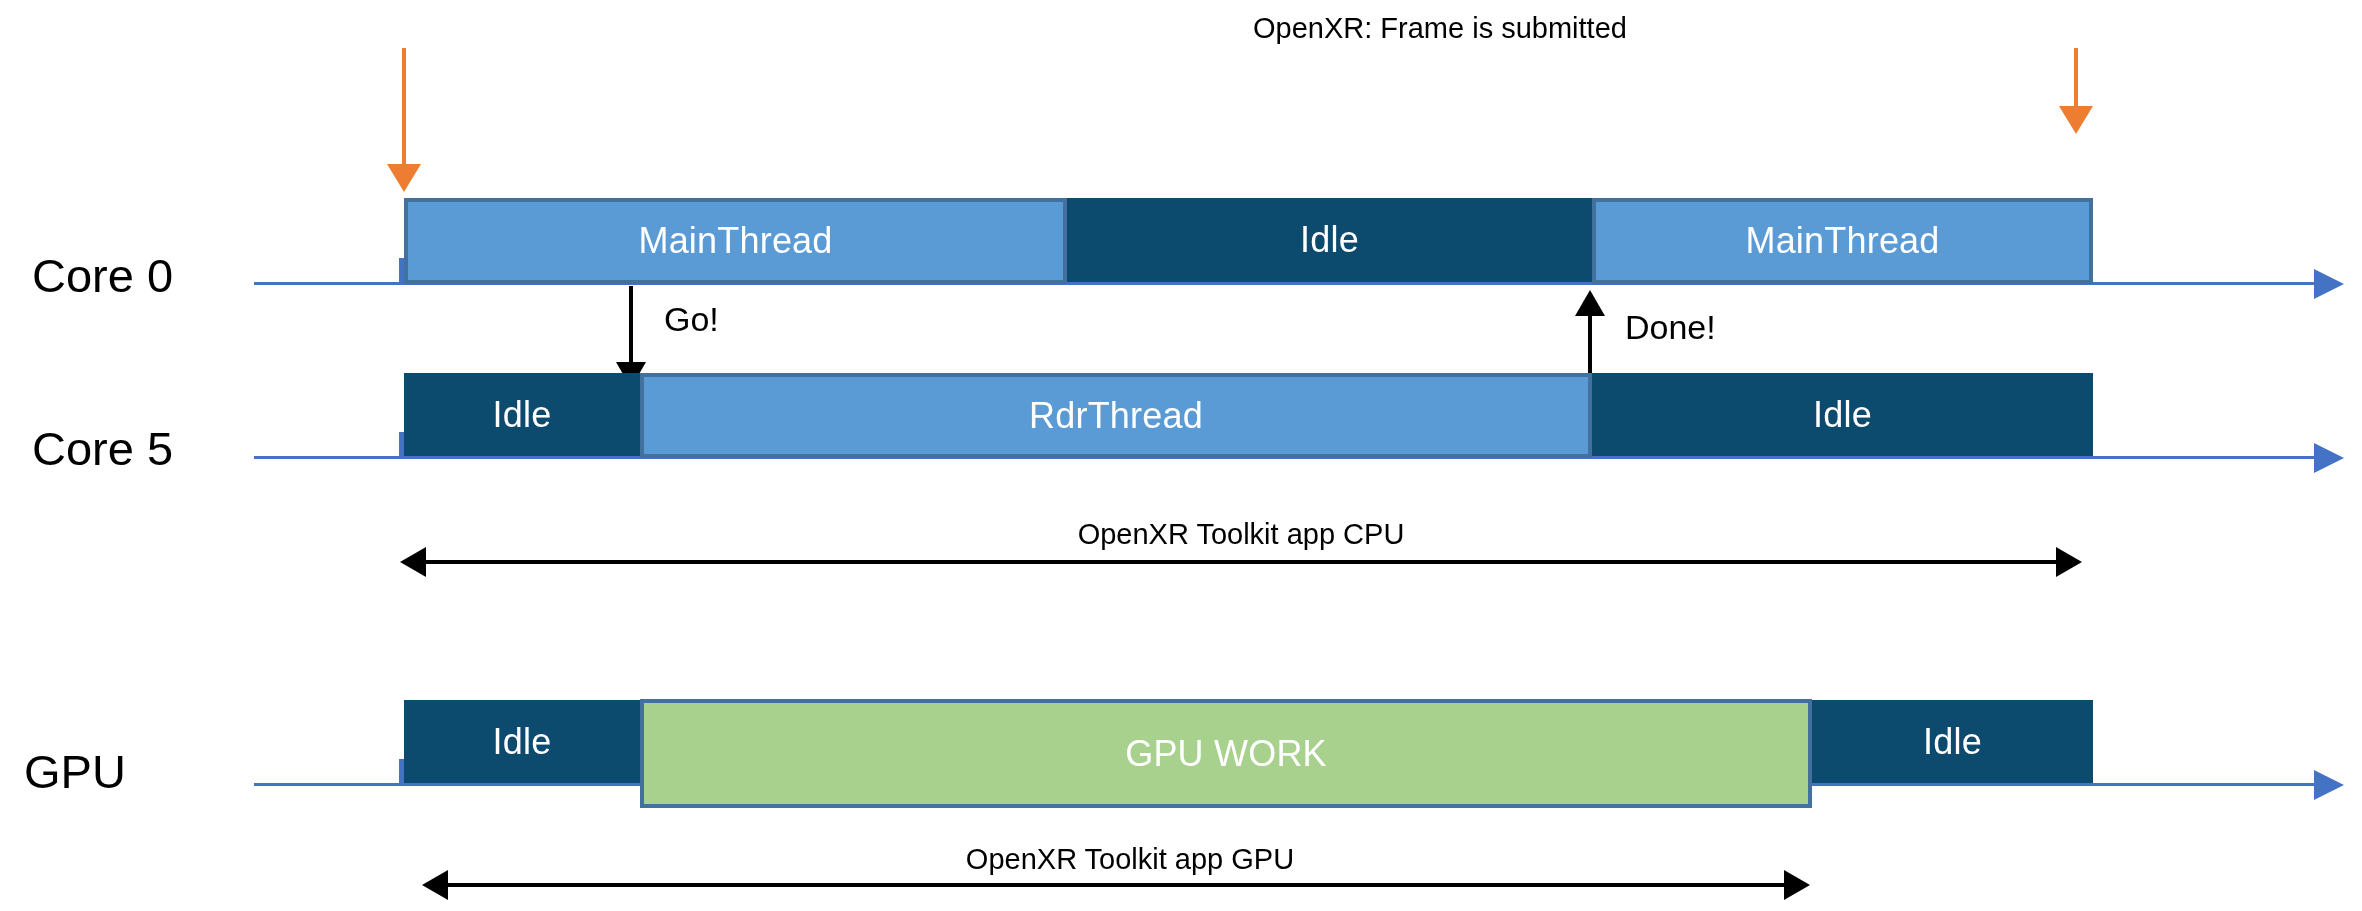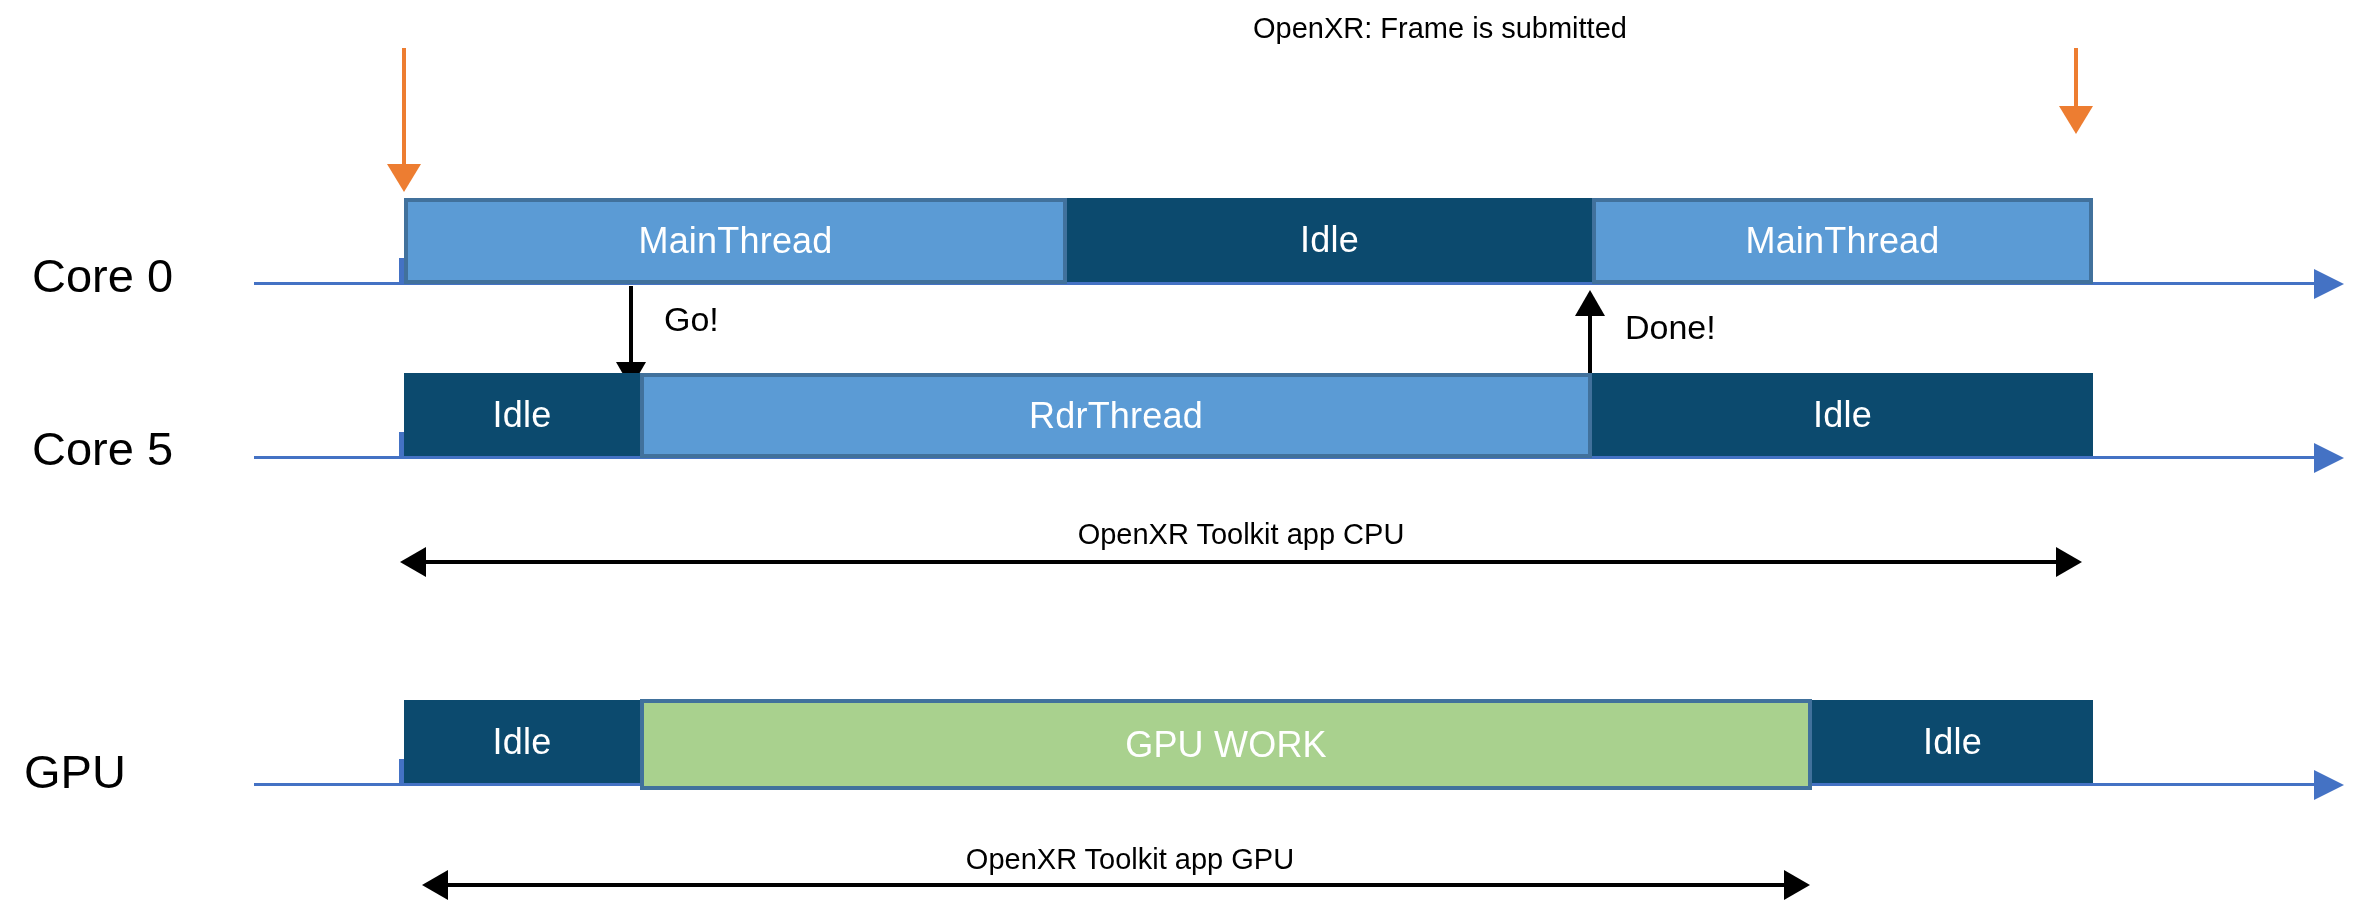--- a/index.html
+++ b/index.html
@@ -179,21 +179,21 @@
   <div class="row-label" style="left:24px;top:748px;">GPU</div>
 
   <div class="axis-line" style="left:254px;top:783px;width:2060px;"></div>
   <div class="axis-head" style="left:2314px;top:770px;"></div>
   <div class="tick" style="left:399px;top:759px;height:26px;"></div>
   <div class="tick" style="left:2083px;top:759px;height:26px;"></div>
 
   <div class="blk grey" style="left:404px;top:700px;width:236px;height:83px;">
     <span>Idle</span>
   </div>
-  <div class="blk green" style="left:640px;top:699px;width:1172px;height:91px;">
+  <div class="blk green" style="left:640px;top:699px;width:1172px;height:109px;">
     <span>GPU WORK</span>
   </div>
   <div class="blk grey" style="left:1812px;top:700px;width:281px;height:83px;">
     <span>Idle</span>
   </div>
 
   <div class="span-label" style="left:450px;top:845px;width:1360px;">OpenXR Toolkit app GPU</div>
   <div class="span-head-l" style="left:422px;top:870px;"></div>
   <div class="span-line" style="left:446px;top:883px;width:1342px;"></div>
   <div class="span-head-r" style="left:1784px;top:870px;"></div>

